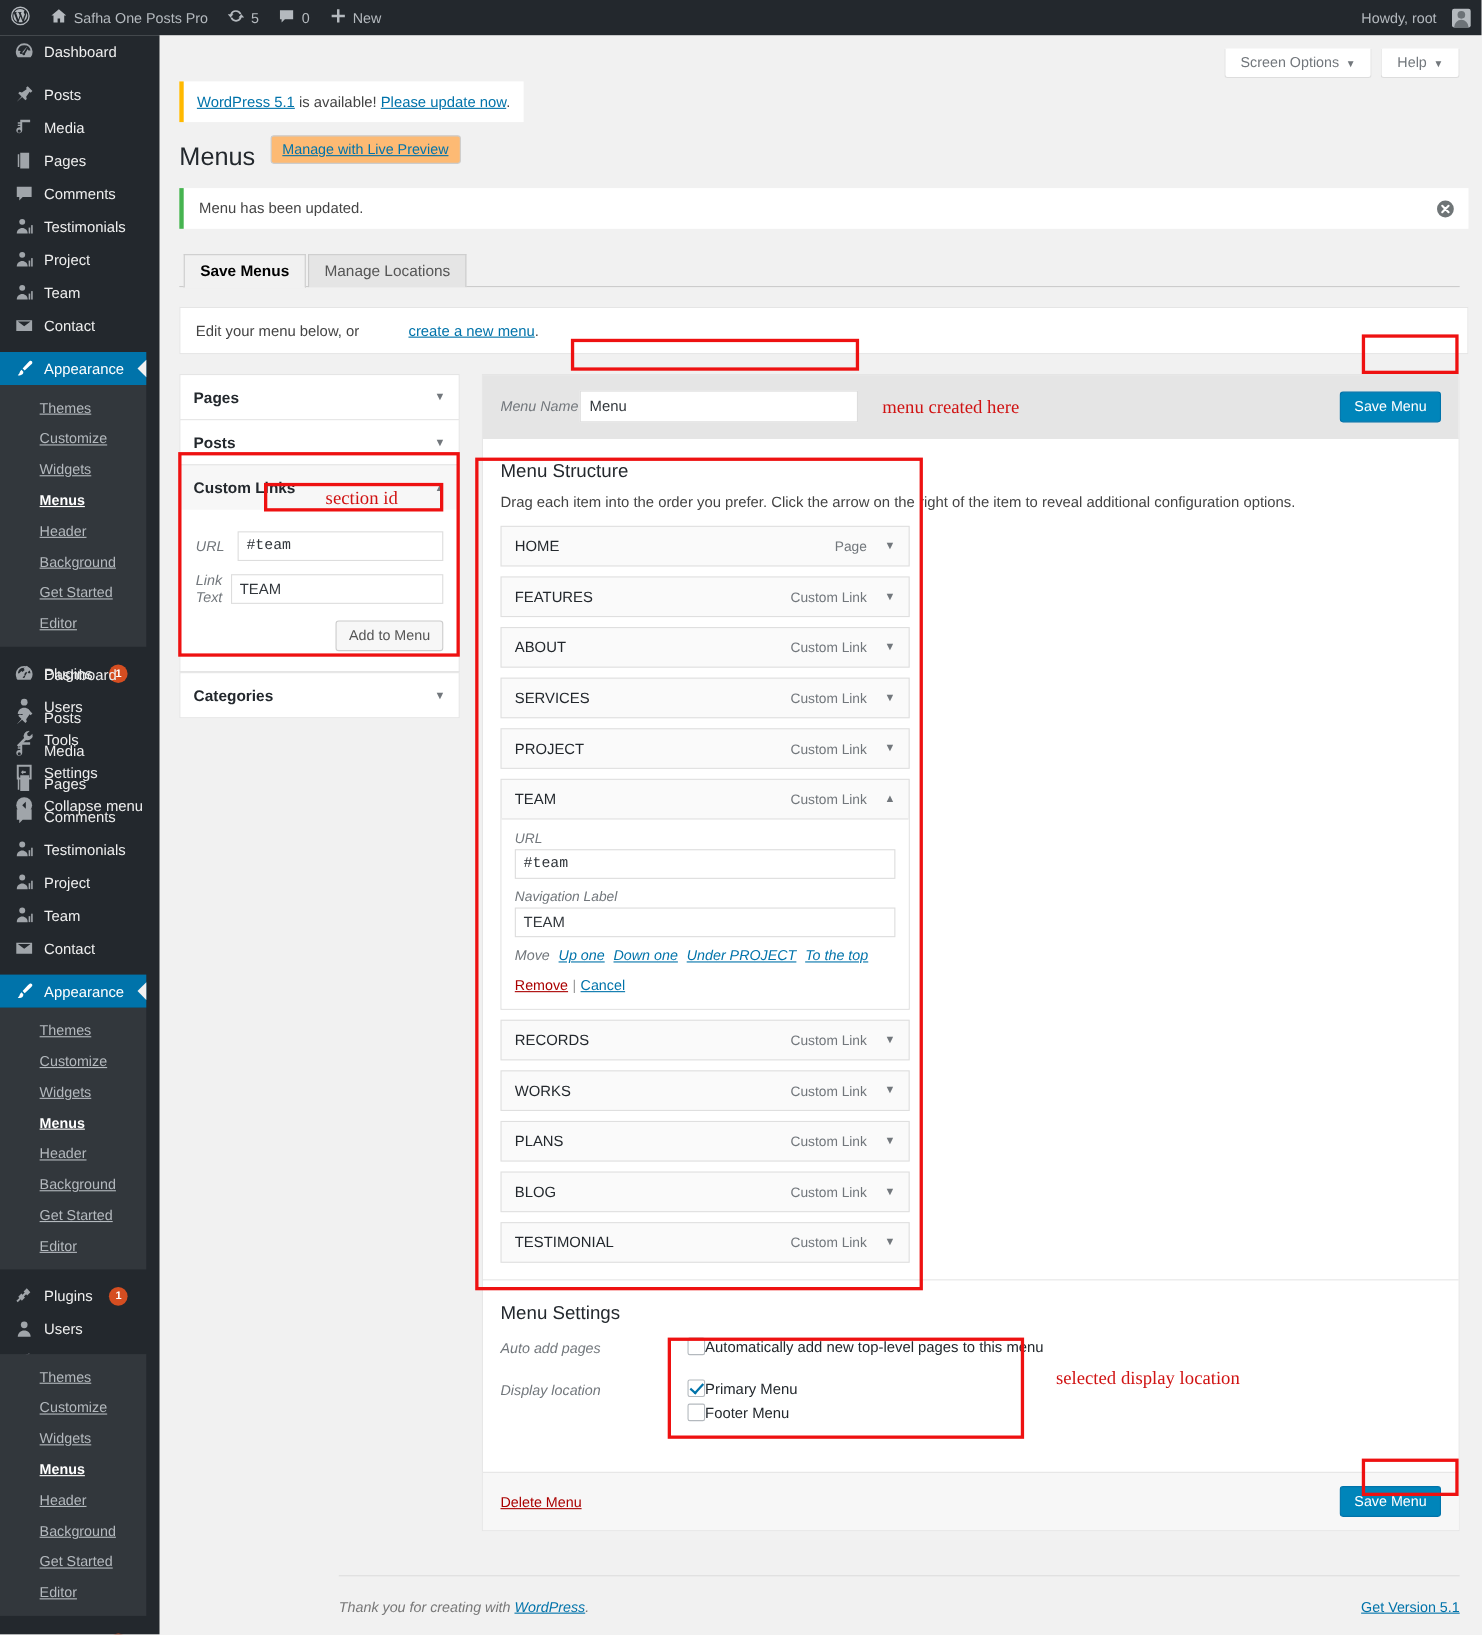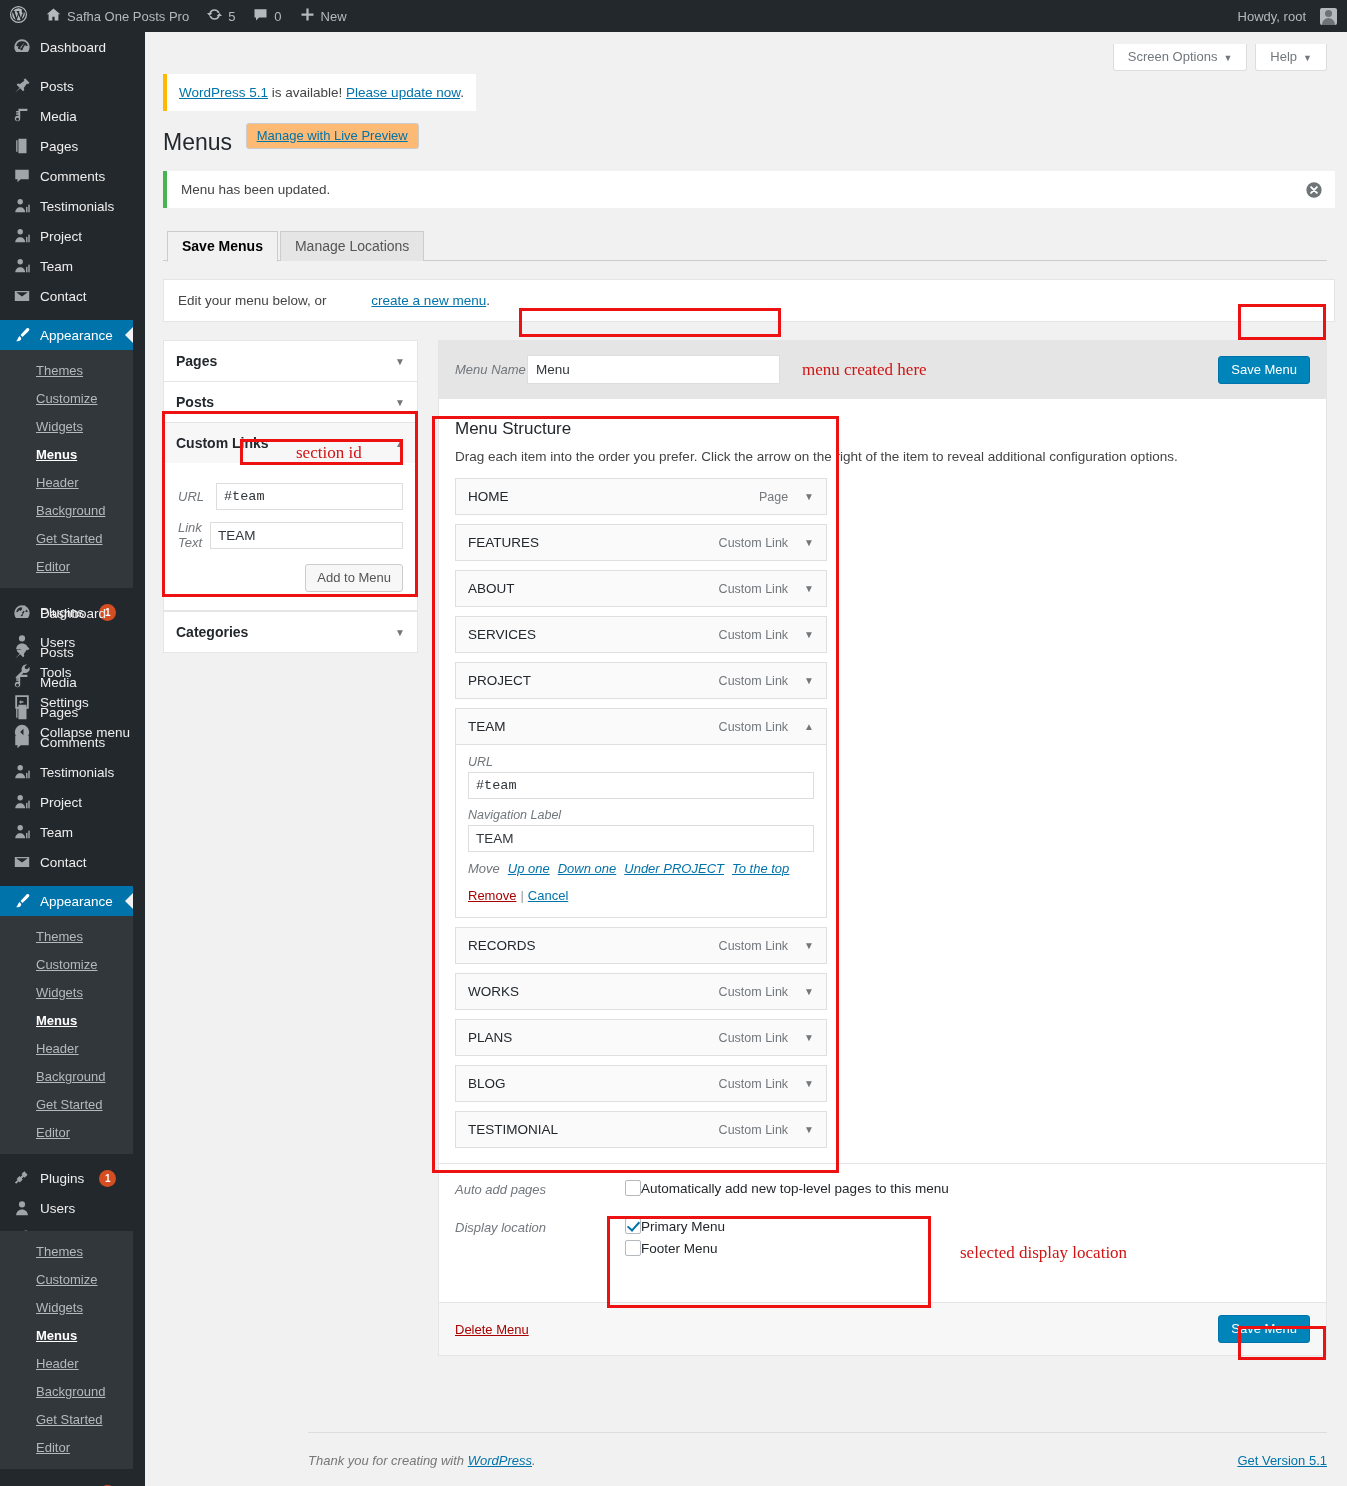--- a/index.html
+++ b/index.html
@@ -736,20 +736,21 @@
                 <div class="mi-bar">
                   <span class="mi-title">TESTIMONIAL</span>
                   <span class="mi-type">Custom Link</span>
                   <span class="mi-caret">▼</span>
                 </div>
               </div>
             </div>
         </div>
 
         <div class="settings-wrap">
+          <h3 class="sec" style="margin-bottom:12px;">Menu Settings</h3>
           <div class="srow">
             <span class="sl">Auto add pages</span>
             <div>
               <div class="cbline">
                 <span class="cb"></span>
                 <span>Automatically add new top-level pages to this menu</span>
               </div>
             </div>
           </div>
           <div class="srow" style="margin-top:16px;">

